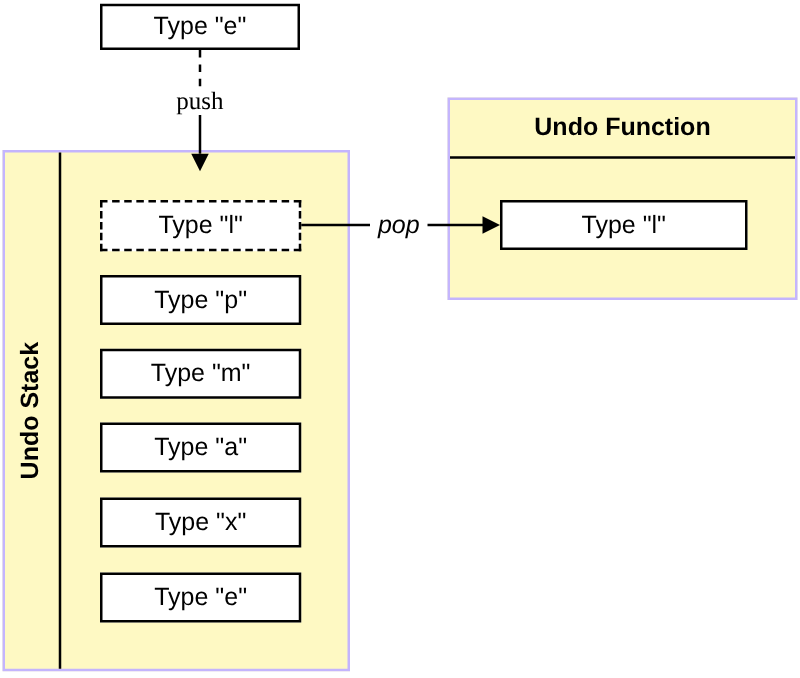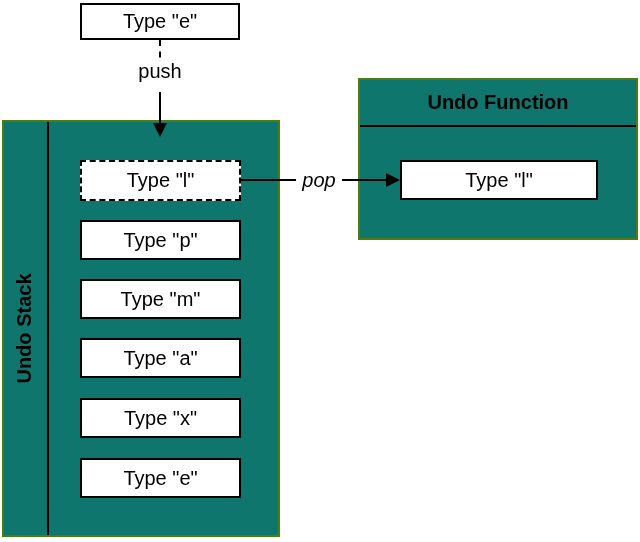--- a/index.html
+++ b/index.html
@@ -20,22 +20,22 @@
     display: flex;
     align-items: center;
     justify-content: center;
     font-size: 20px;
     white-space: nowrap;
   }
   .box.dashed { border-style: dashed; }
   .container {
     position: absolute;
     box-sizing: border-box;
-    border: 2px solid #4d7c0f;
-    background: #0f766e;
+    border: 2px solid #c4b5fd;
+    background: #fef9c3;
   }
   .lane-strip {
     position: absolute;
     left: 0; top: 0; bottom: 0;
     width: 45px;
     box-sizing: border-box;
     border-right: 2px solid #000000;
   }
   .container-header {
     position: absolute;
@@ -108,19 +108,19 @@
   <div class="box" style="left:80px; top:279px; width:161px; height:40px;">Type "m"</div>
   <div class="box" style="left:80px; top:338px; width:161px; height:40px;">Type "a"</div>
   <div class="box" style="left:80px; top:398px; width:161px; height:40px;">Type "x"</div>
   <div class="box" style="left:80px; top:458px; width:161px; height:40px;">Type "e"</div>
 
   <div class="box" style="left:400px; top:160px; width:198px; height:40px;">Type "l"</div>
 
   <div class="vline dashed-line" style="left:159px; top:40px; height:29px;"></div>
   <div class="vline" style="left:159px; top:92px; height:31px;"></div>
   <div class="arrow-down" style="left:153px; top:123px;"></div>
-  <div class="conn-label" style="left:134px; top:60px; width:48px;">push</div>
+  <div class="conn-label" style="left:134px; top:70px; width:48px;font-family:Liberation Serif, serif;">push</div>
 
   <div class="hline" style="left:241px; top:179px; width:147px;"></div>
   <div class="arrow-right" style="left:386px; top:173px;"></div>
   <div class="conn-label" style="left:296px; top:169px; width:42px;font-style:italic;">pop</div>
 
 </div>
 
 </body></html>

